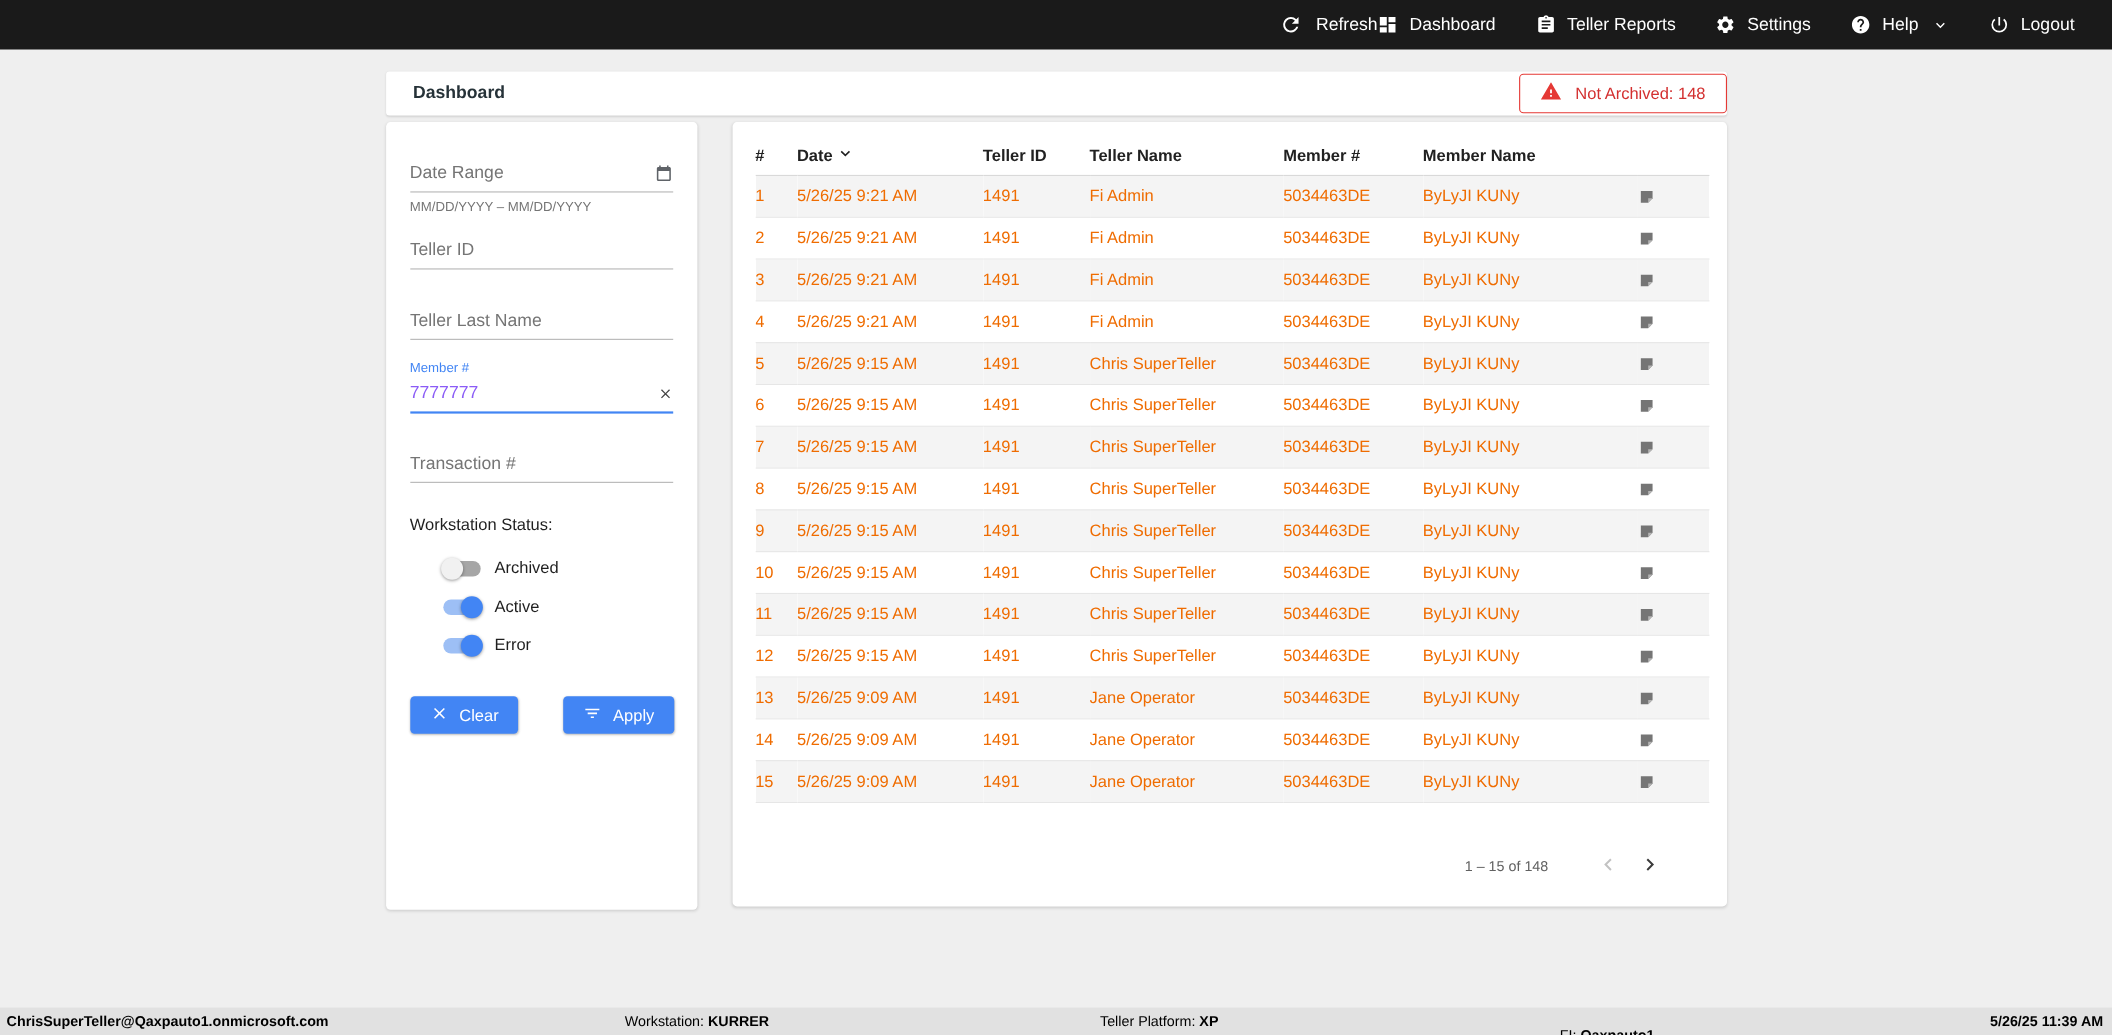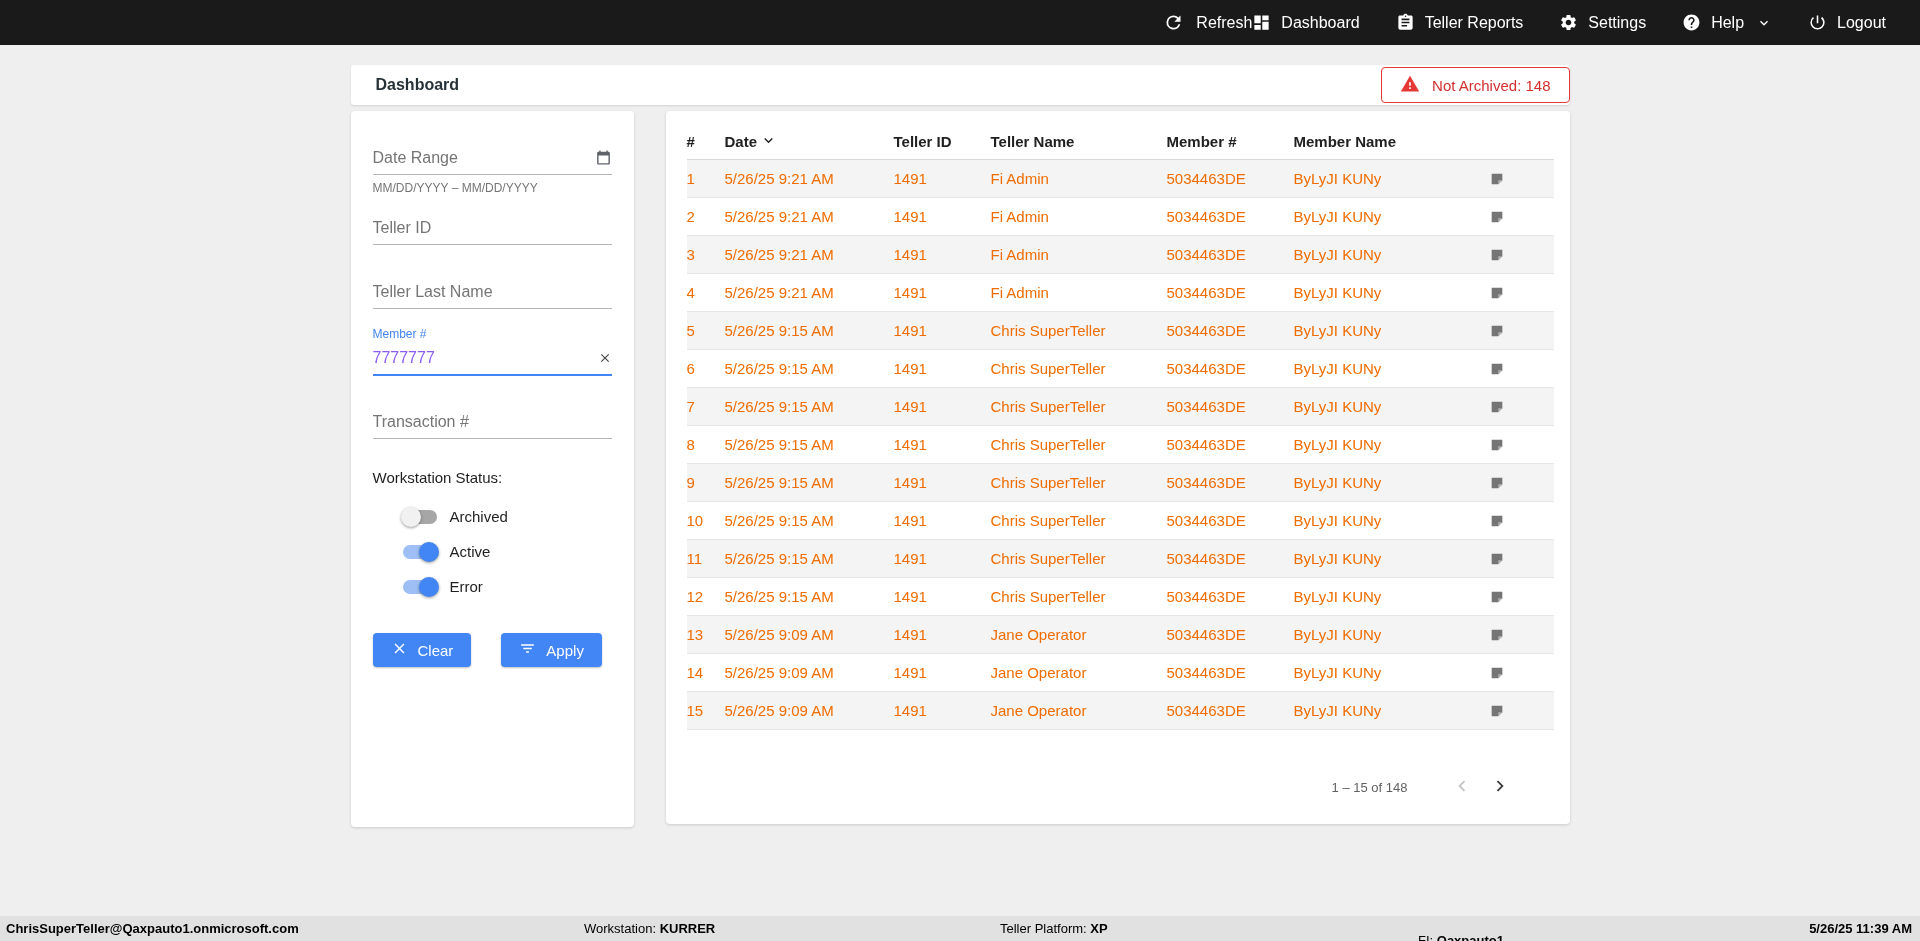--- a/index.html
+++ b/index.html
@@ -73,21 +73,21 @@
   }
   .switch .thumb {
     position: absolute; top: -3px; left: -2px; width: 20px; height: 20px;
     border-radius: 50%; background: #f1f1f1; box-shadow: 0 1px 3px rgba(0,0,0,.4);
     transition: left .1s;
   }
   .switch.on { background: #9dbff5; }
   .switch.on .thumb { left: 16px; background: #4285f4; }
   .toggle-label { font-size: 15px; color: #1f1f1f; }
 
-  .btn-row { display: flex; gap: 30px; margin-top: 34px; }
+  .btn-row { display: flex; gap: 41px; margin-top: 34px; }
   .btn {
     background: #4285f4; color: #fff; border: none; border-radius: 4px;
     height: 34px; padding: 0 18px; font-size: 15px;
     font-family: "Liberation Sans", sans-serif;
     display: inline-flex; align-items: center; gap: 10px; cursor: pointer;
     box-shadow: 0 1px 2px rgba(0,0,0,.25);
   }
 
   
   .table-card {
@@ -121,21 +121,21 @@
   .pg-btn.disabled { cursor: default; }
   .pg-btn + .pg-btn { margin-left: 10px; }
 
   
   .statusbar {
     position: absolute; left: 0; right: 0; bottom: 0; height: 25px;
     background: #e1e1e1; font-size: 13px; color: #000;
   }
   .sb-item { position: absolute; top: 0; line-height: 25px; white-space: nowrap; }
   .sb-user { left: 6px; font-weight: bold; }
-  .sb-ws { left: 584px; }
+  .sb-ws { left: 568px; }
   .sb-tp { left: 1000px; }
   .sb-fi { left: 1418px; margin-top: 12px; }
   .sb-dt { right: 8px; font-weight: bold; }
   .sb-item b { font-weight: bold; }
 </style>
 </head>
 <body>
 
 <header class="topbar">
   <div class="tb-left">

